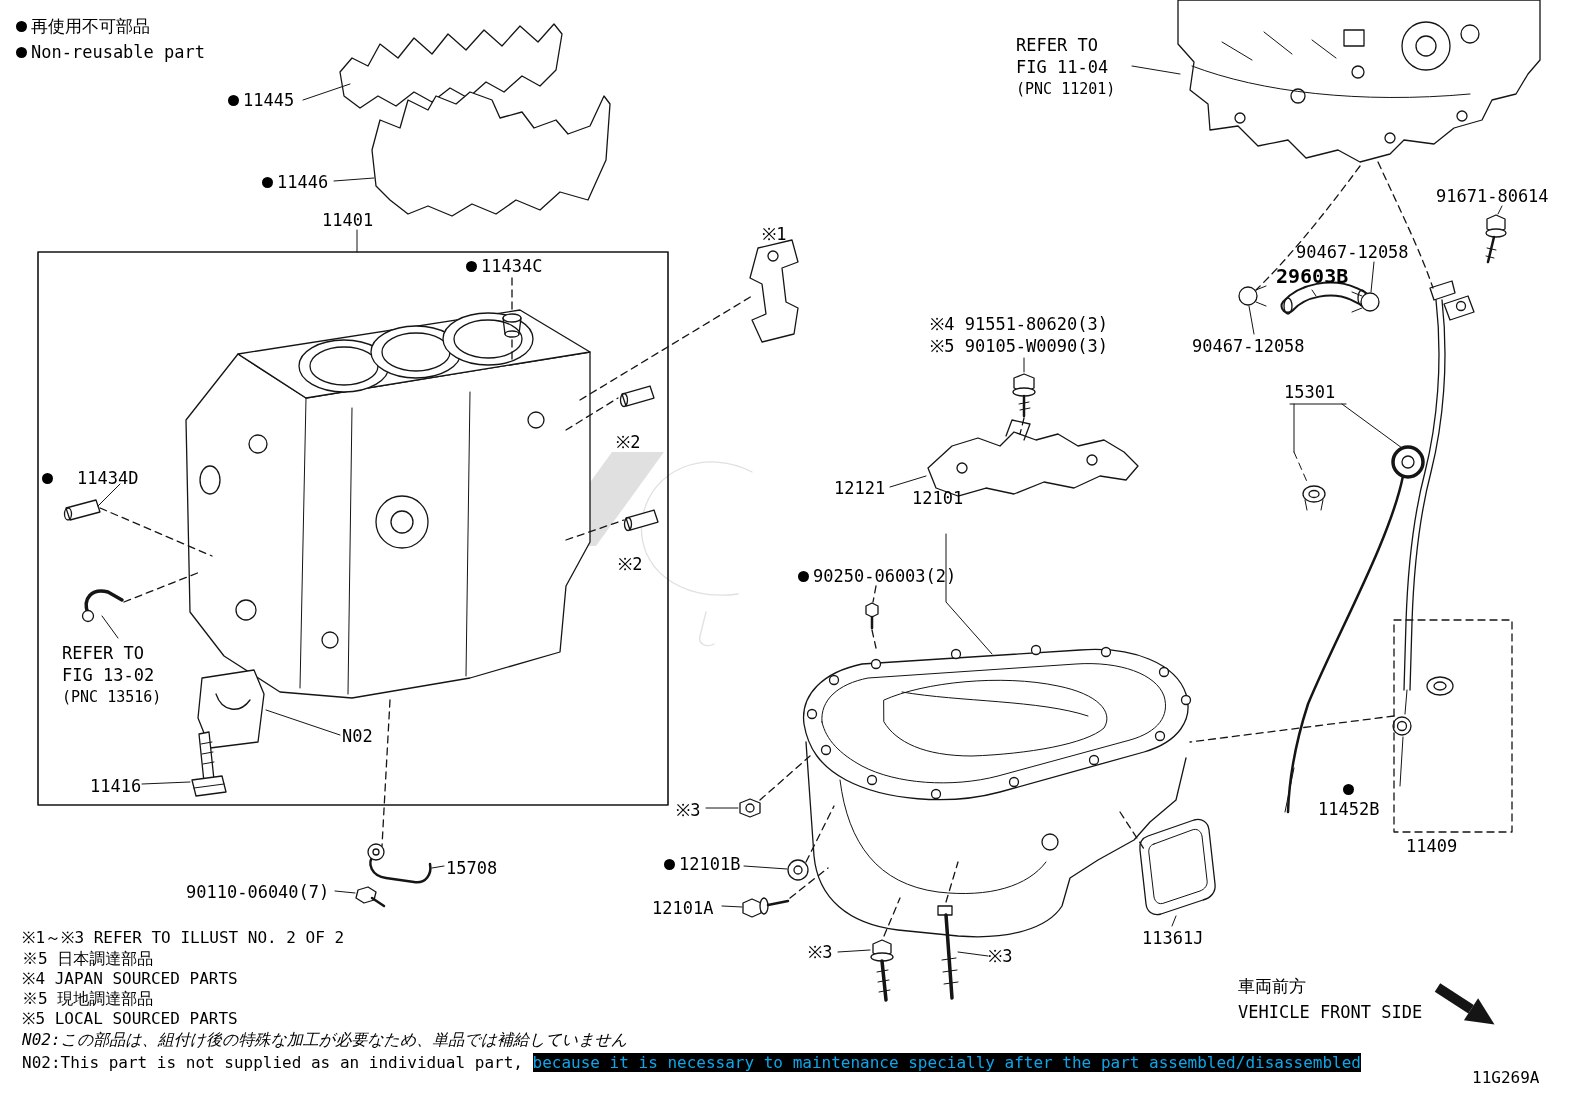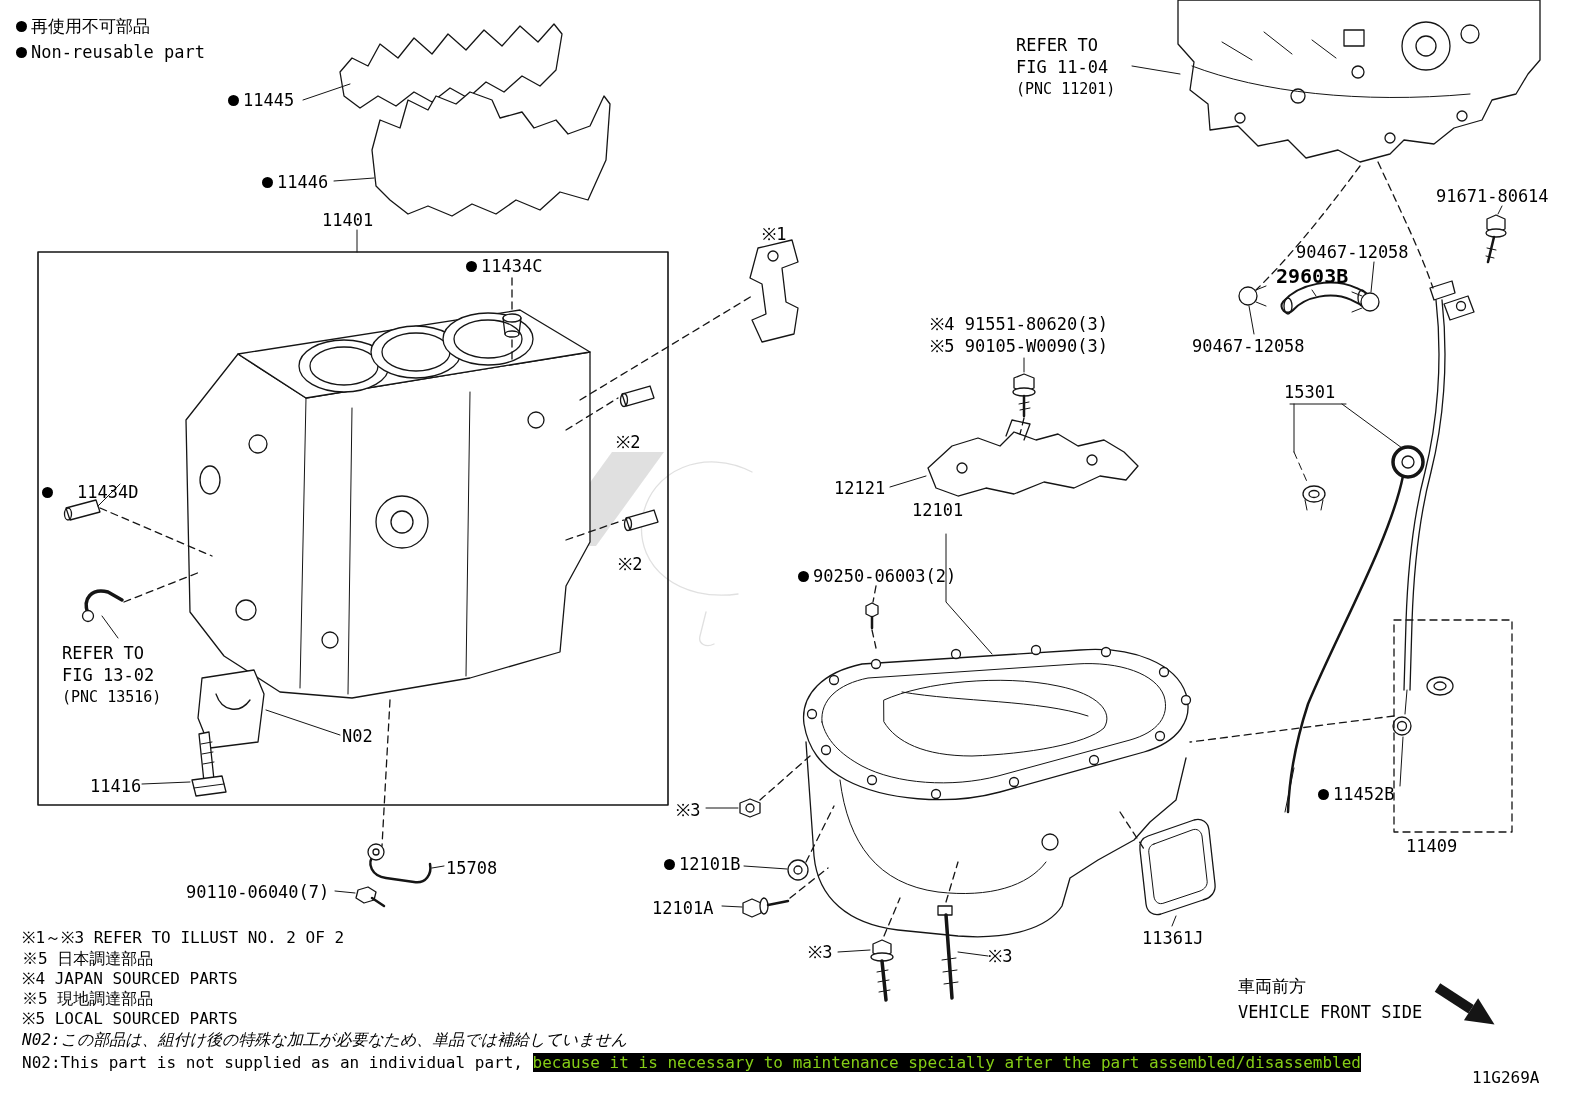--- a/index.html
+++ b/index.html
@@ -20,21 +20,21 @@
   #art .th2 { stroke-width:2.5; }
   #art .th3 { stroke-width:3.5; }
   #art .wmS { stroke:#c7c7c7; }
   #art .wmF { fill:#c7c7c7; stroke:none; }
   .lbl { position:absolute; font-size:17px; white-space:nowrap; display:flex; align-items:center; gap:4px; line-height:21px; }
   .lbl .dot { width:11px; height:11px; border-radius:50%; background:#000; flex:0 0 auto; }
   .big { font-size:20px; font-weight:bold; }
   .refer { position:absolute; font-size:17px; line-height:22px; white-space:nowrap; }
   .refer .pnc { font-size:15px; }
   .note { position:absolute; font-size:16px; white-space:nowrap; line-height:20px; }
-  .sel { background:#000; color:#84cc16; }
+  .sel { background:#000; color:#0ea5e9; }
   .code { position:absolute; font-size:16px; }
 </style>
 </head>
 <body>
 
 <div id="page">
 
   <svg id="art" viewBox="0 0 1592 1099">
 
     <g opacity="0.55">
@@ -346,21 +346,21 @@
     <span class="dot"></span>
     <span>11446</span>
   </div>
   <div class="lbl" style="left:322px; top:210px;">
     <span>11401</span>
   </div>
   <div class="lbl" style="left:466px; top:256px;">
     <span class="dot"></span>
     <span>11434C</span>
   </div>
-  <div class="lbl" style="left:42px; top:482px;gap:24px;">
+  <div class="lbl" style="left:42px; top:468px;gap:24px;">
     <span class="dot"></span>
     <span>11434D</span>
   </div>
   <div class="refer" style="left:62px; top:642px;">
     <div>REFER TO</div>
     <div>FIG 13-02</div>
     <div class="pnc">(PNC 13516)</div>
   </div>
   <div class="lbl" style="left:342px; top:726px;">
     <span>N02</span>
@@ -387,21 +387,21 @@
 
   <div class="lbl" style="left:930px; top:314px;">
     <span>※4 91551-80620(3)</span>
   </div>
   <div class="lbl" style="left:930px; top:336px;">
     <span>※5 90105-W0090(3)</span>
   </div>
   <div class="lbl" style="left:834px; top:478px;">
     <span>12121</span>
   </div>
-  <div class="lbl" style="left:912px; top:500px;justify-content:flex-end;">
+  <div class="lbl" style="left:912px; top:488px;justify-content:flex-end;">
     <span>12101</span>
   </div>
   <div class="lbl" style="left:798px; top:566px;">
     <span class="dot"></span>
     <span>90250-06003(2)</span>
   </div>
   <div class="lbl" style="left:676px; top:800px;">
     <span>※3</span>
   </div>
   <div class="lbl" style="left:664px; top:854px;">
@@ -435,21 +435,21 @@
   </div>
   <div class="lbl big" style="left:1276px; top:266px;">
     <span>29603B</span>
   </div>
   <div class="lbl" style="left:1192px; top:336px;">
     <span>90467-12058</span>
   </div>
   <div class="lbl" style="left:1284px; top:382px;">
     <span>15301</span>
   </div>
-  <div class="lbl" style="left:1318px; top:784px;">
+  <div class="lbl" style="left:1318px; top:784px;flex-direction:column;">
     <span class="dot"></span>
     <span>11452B</span>
   </div>
   <div class="lbl" style="left:1406px; top:836px;">
     <span>11409</span>
   </div>
 
   <div class="lbl" style="left:1238px; top:976px;">
     <span>車両前方</span>
   </div>

